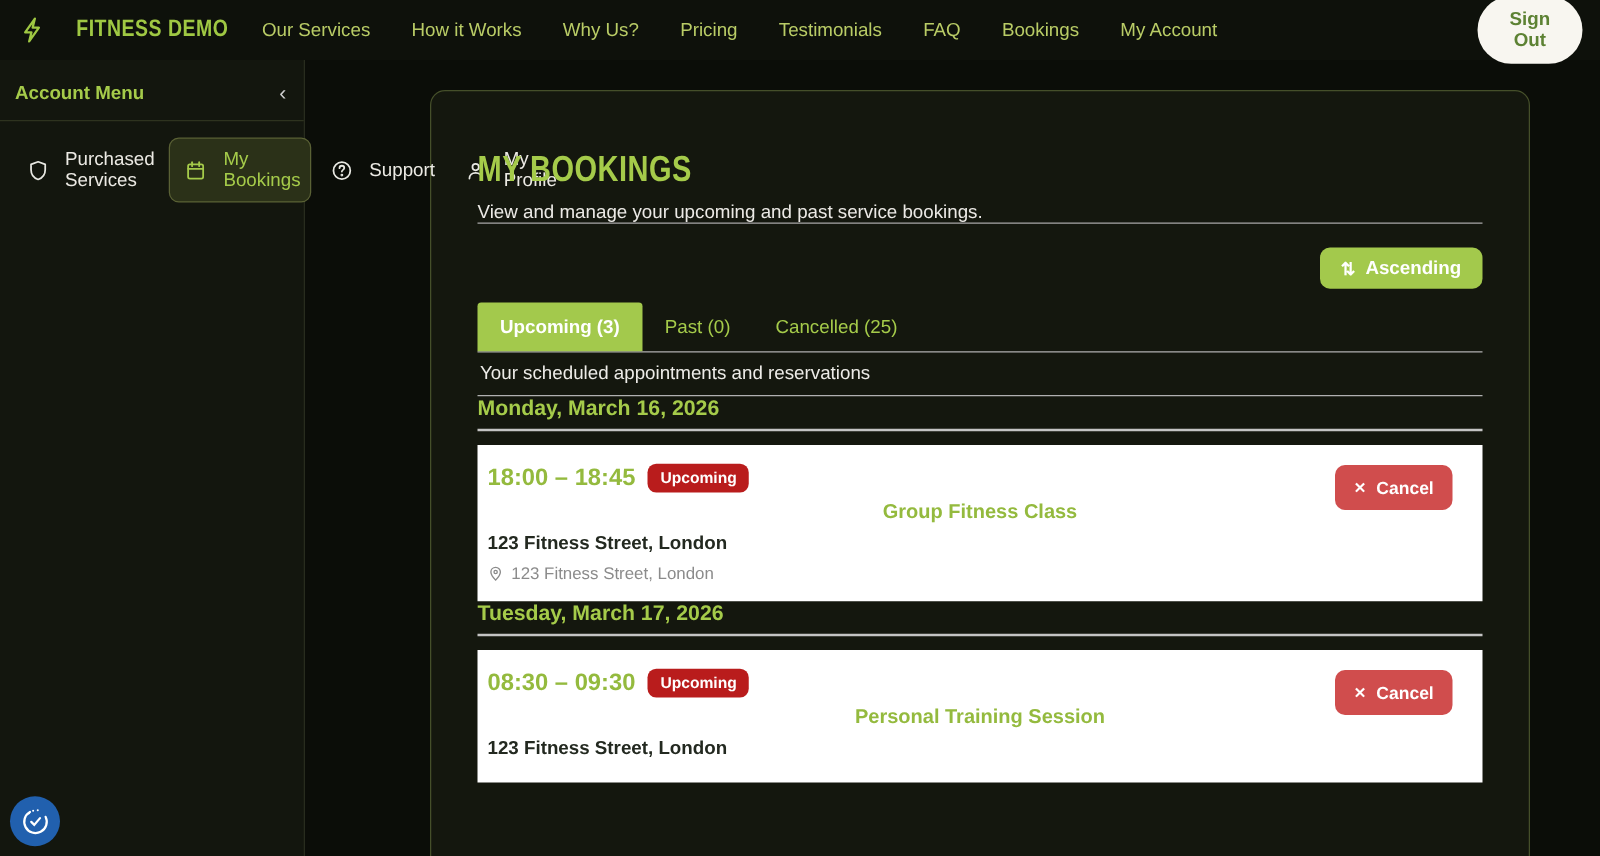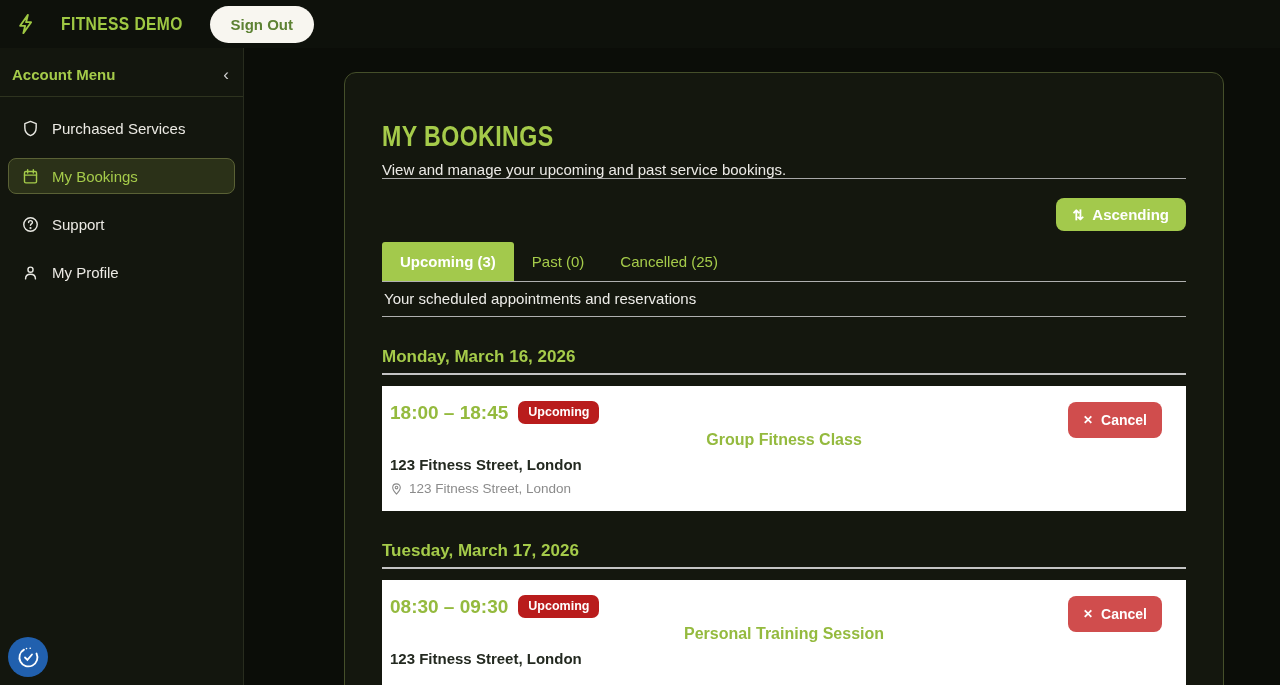--- a/index.html
+++ b/index.html
@@ -38,21 +38,21 @@
   .sidebar {
     width:244px; flex-shrink:0; background:#13160e;
     border-right:1px solid #282c1e; position:relative;
   }
   .sidebar-header {
     display:flex; align-items:center; justify-content:space-between;
     padding:18px 14px 13px 12px; border-bottom:1px solid #2e331f;
   }
   .sidebar-title { color:#a5cb4a; font-weight:700; font-size:15px; }
   .collapse-btn { color:#cfcfcf; font-size:17px; line-height:1; cursor:pointer; background:none; border:none; font-family:inherit; }
-  .menu { padding:13px 8px; display:flex; flex-direction:column; gap:12px; }
+  .menu { padding:13px 8px; display:flex; flex-direction:row; gap:2px; }
   .menu-item {
     display:flex; align-items:center; gap:13px;
     padding:8px 8px 8px 12px; border-radius:8px;
     border:1px solid transparent; color:#eceae4; font-size:15px; cursor:pointer;
   }
   .menu-item .mi-icon { width:18px; height:18px; flex-shrink:0; display:flex; align-items:center; justify-content:center; }
   .menu-item svg { stroke:#e8e8e2; }
   .menu-item.active { background:#2b3118; border-color:#5a6135; color:#a5cb4a; }
   .menu-item.active svg { stroke:#a5cb4a; }
   .a11y-btn {
@@ -90,21 +90,21 @@
     padding:11px 18px; font-size:15px; color:#a5cb4a; cursor:pointer;
     background:transparent; border:none; font-family:inherit; font-weight:500;
   }
   .tab.active { background:#a3c94c; color:#ffffff; border-radius:3px 3px 0 0; font-weight:600; }
   .tab-desc {
     padding:8px 2px 9px; color:#edece8; font-size:15px;
     border-bottom:1px solid #b0b0b0;
   }
 
   .date-heading {
-    margin-top:30px; color:#a5cb4a; font-weight:700; font-size:17px;
+    color:#a5cb4a; font-weight:700; font-size:17px;
     padding-bottom:6px; border-bottom:2px solid #c4c4c4;
   }
 
   .booking-card {
     background:#ffffff; border-radius:0; margin-top:11px;
     padding:15px 8px 15px; position:relative;
   }
   .time-row { display:flex; align-items:center; gap:10px; }
   .time { color:#94ba3e; font-size:19px; font-weight:700; }
   .badge {
@@ -128,20 +128,30 @@
 
 <header class="topbar">
   <div class="brand">
     <span style="display:flex;">
       <svg width="22" height="24" viewBox="0 0 24 24" fill="none" stroke="#9fc843" stroke-width="2" stroke-linejoin="round">
         <path d="M13 2 L4.5 14 h5.5 l-2 8 L16.5 10 h-5.5 z"></path>
       </svg>
     </span>
     <span class="brand-text">FITNESS DEMO</span>
   </div>
+  <nav class="topnav">
+    <a>Our Services</a>
+    <a>How it Works</a>
+    <a>Why Us?</a>
+    <a>Pricing</a>
+    <a>Testimonials</a>
+    <a>FAQ</a>
+    <a>Bookings</a>
+    <a>My Account</a>
+  </nav>
   <button class="signout-btn">Sign Out</button>
 </header>
 
 <div class="layout">
 
   <aside class="sidebar">
     <div class="sidebar-header">
       <span class="sidebar-title">Account Menu</span>
       <button class="collapse-btn">
         <span>‹</span>

